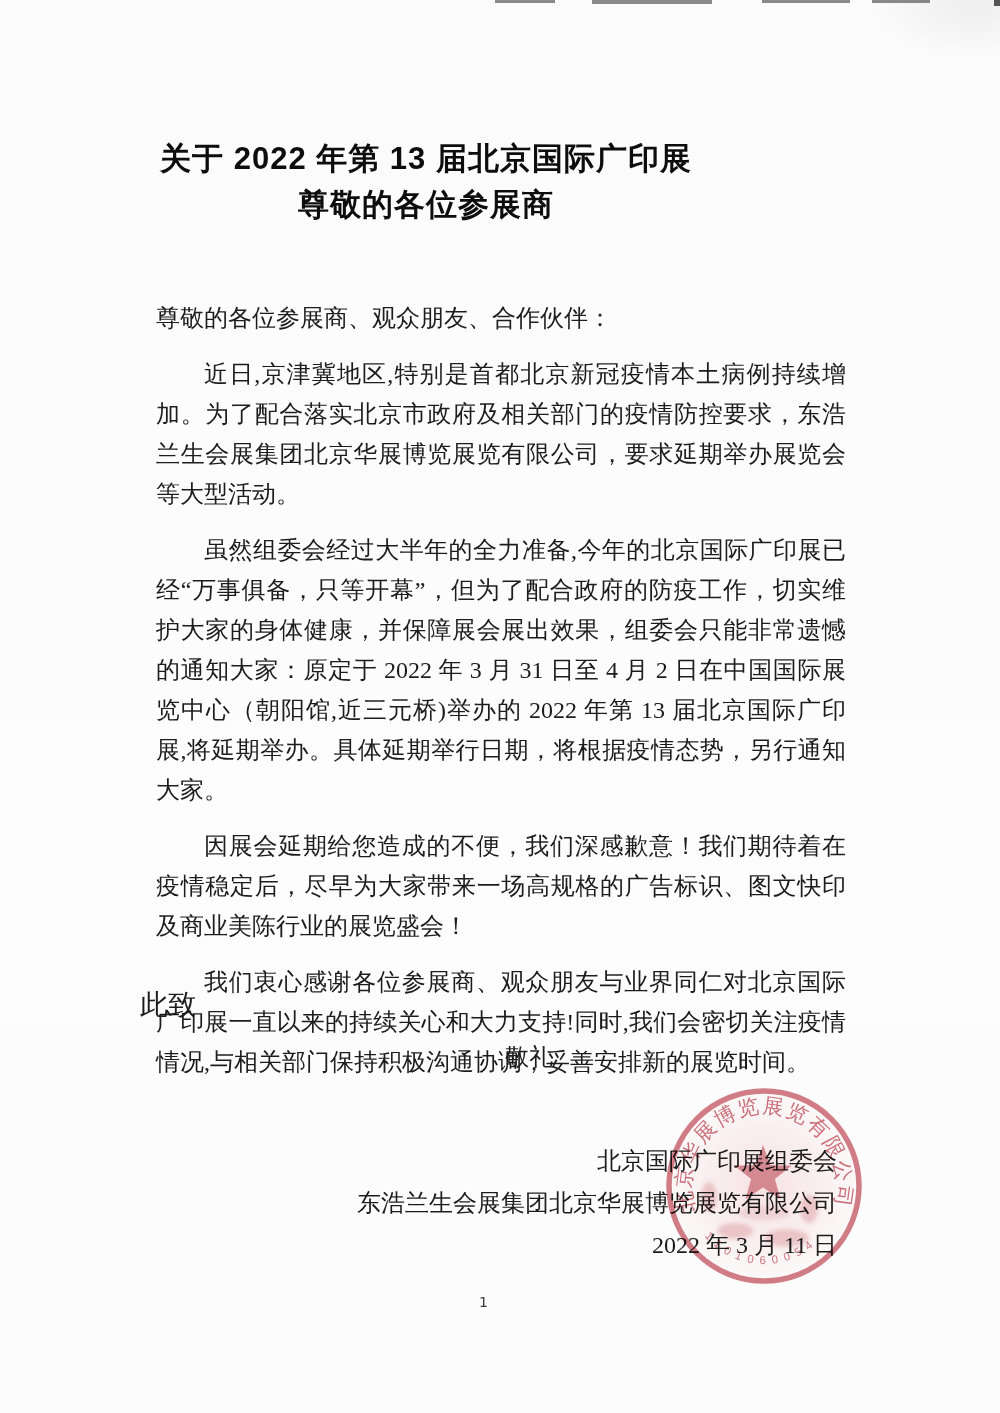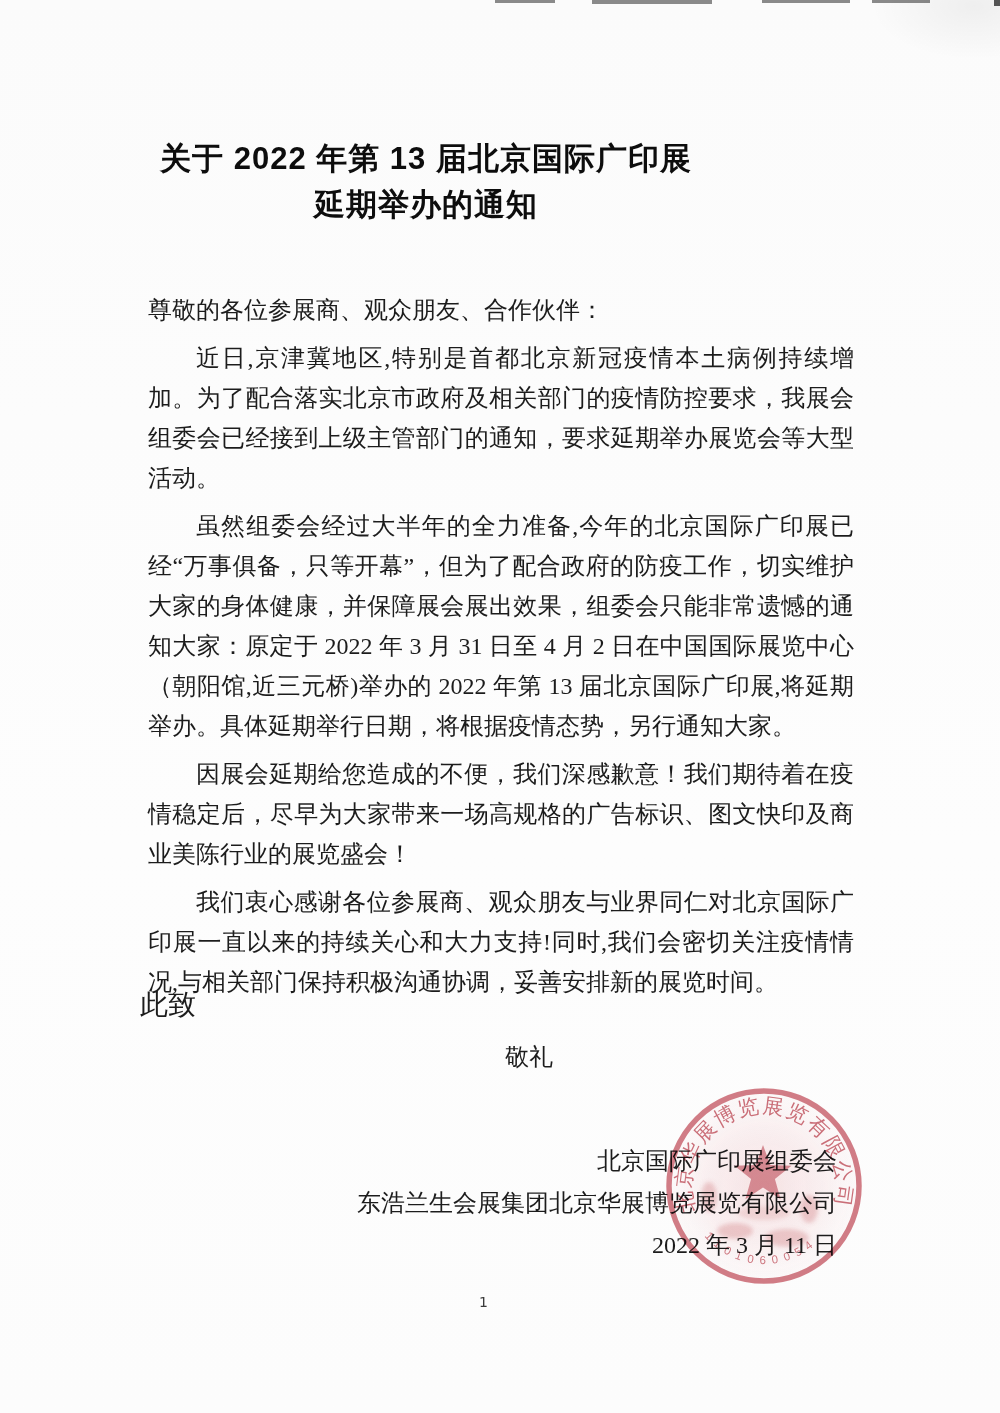--- a/index.html
+++ b/index.html
@@ -16,21 +16,21 @@
     font-family:"Liberation Sans","DejaVu Sans",sans-serif;
     font-weight:bold; font-size:31px; line-height:46px; color:#0d0d0d;
     letter-spacing:1px;
     margin-top:16px;
   }
   .body-text {
     position:absolute; left:140px; top:282px; width:722px;
     font-size:24px; line-height:40px; text-align:justify;
     text-justify:inter-ideograph;
   }
-  .body-text p { margin:8px; text-indent:2em; }
+  .body-text p { margin:16px; text-indent:2em; }
   .body-text p.salutation { text-indent:0; }
   .closing-cizhi { position:absolute; left:140px; top:985px; font-size:28px; line-height:40px; }
   .closing-jingli { position:absolute; left:505px; top:1037px; font-size:24px; line-height:40px; }
   .signature-block {
     position:absolute; right:163px; top:1140px; width:560px;
     text-align:right; font-size:24px; line-height:42px;
   }
   .signature-block p { margin:0; }
   .page-number {
     position:absolute; left:479px; top:1294px;
@@ -54,26 +54,26 @@
     background:radial-gradient(ellipse at 80% 10%, rgba(0,0,0,0.05), rgba(0,0,0,0) 70%);
   }
 </style>
 </head>
 <body>
 
 <div class="page">
 
   <div class="title-block">
     <div>关于 2022 年第 13 届北京国际广印展</div>
-    <div>延期举办的通知</div>
+    <div>尊敬的各位参展商</div>
   </div>
 
   <div class="body-text">
     <p class="salutation">尊敬的各位参展商、观众朋友、合作伙伴：</p>
-    <p>近日,京津冀地区,特别是首都北京新冠疫情本土病例持续增加。为了配合落实北京市政府及相关部门的疫情防控要求，我展会组委会已经接到上级主管部门的通知，要求延期举办展览会等大型活动。</p>
+    <p>近日,京津冀地区,特别是首都北京新冠疫情本土病例持续增加。为了配合落实北京市政府及相关部门的疫情防控要求，东浩兰生会展集团北京华展博览展览有限公司，要求延期举办展览会等大型活动。</p>
     <p>虽然组委会经过大半年的全力准备,今年的北京国际广印展已经“万事俱备，只等开幕”，但为了配合政府的防疫工作，切实维护大家的身体健康，并保障展会展出效果，组委会只能非常遗憾的通知大家：原定于 2022 年 3 月 31 日至 4 月 2 日在中国国际展览中心（朝阳馆,近三元桥)举办的 2022 年第 13 届北京国际广印展,将延期举办。具体延期举行日期，将根据疫情态势，另行通知大家。</p>
     <p>因展会延期给您造成的不便，我们深感歉意！我们期待着在疫情稳定后，尽早为大家带来一场高规格的广告标识、图文快印及商业美陈行业的展览盛会！</p>
     <p>我们衷心感谢各位参展商、观众朋友与业界同仁对北京国际广印展一直以来的持续关心和大力支持!同时,我们会密切关注疫情情况,与相关部门保持积极沟通协调，妥善安排新的展览时间。</p>
   </div>
 
   <div class="closing-cizhi">此致</div>
   <div class="closing-jingli">敬礼</div>
 
   <div class="signature-block">
     <p>北京国际广印展组委会</p>

